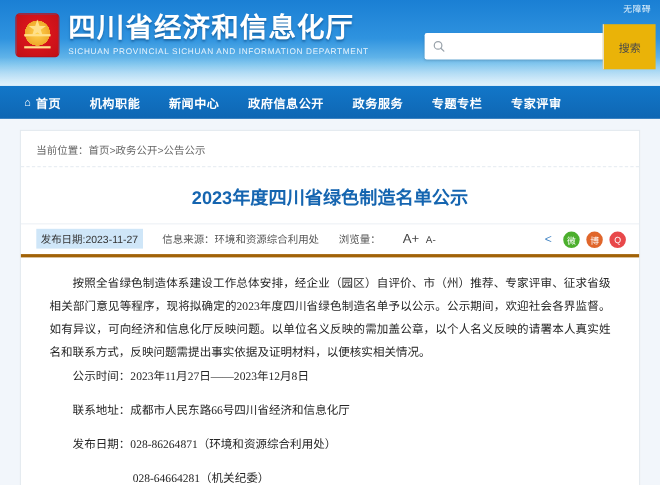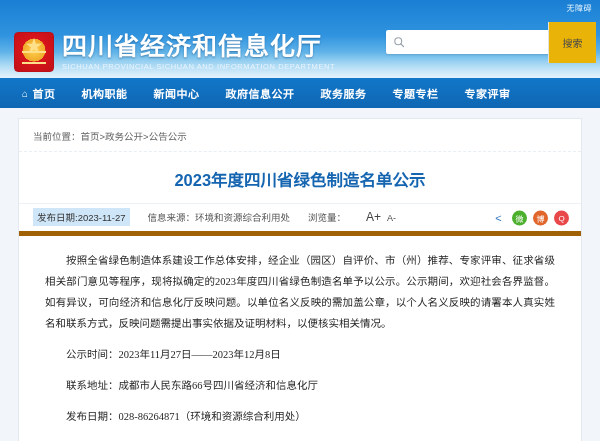--- a/index.html
+++ b/index.html
@@ -38,21 +38,20 @@
     letter-spacing: .5px;
     z-index: 3;
   }
   .brand {
     position: absolute;
     left: 14px; top: 12px;
     display: flex;
     align-items: center;
     gap: 8px;
     z-index: 3;
-    margin-top: 20px;
   }
   .emblem {
     width: 40px; height: 40px;
     border-radius: 4px;
     background: radial-gradient(circle at 50% 45%, #ffd24d 0%, #f0a92b 40%, #d8141b 41%, #c01017 100%);
     border: 1px solid #b9101a;
     position: relative;
     flex: none;
   }
   .emblem::before {
@@ -174,21 +173,21 @@
     color: #1565b0;
     padding: 18px 20px 12px 20px;
     line-height: 1.3;
   }
 
   .meta {
     display: flex;
     align-items: center;
     padding: 4px 14px 5px 14px;
     border-top: 1px solid #edf1f5;
-    border-bottom: 5px solid #a16207;
+    border-bottom: 3px solid #a16207;
     font-size: 9.5px;
     color: #555;
     gap: 18px;
     position: relative;
   }
   .meta-date {
     background: #cfe6f8;
     padding: 2px 4px;
     color: #333;
     white-space: nowrap;
@@ -223,21 +222,21 @@
   .s-qq     { background: #e8484a; }
 
   .body-text {
     padding: 14px 26px 0 26px;
     font-family: "Liberation Serif", serif;
     font-size: 10.5px;
     color: #262626;
     line-height: 2.0;
     text-align: justify;
   }
-  .body-text p { margin: 0 0 10px 0; text-indent: 2em; }
+  .body-text p { margin: 0 0 0 0; text-indent: 2em; }
   .line { margin: 0 0 10px 0; text-indent: 2em; }
   .line .lbl { letter-spacing: 0; }
 </style>
 </head>
 <body>
 
 <div class="page">
 
   <div class="header">
     <div class="topbar">无障碍</div>

